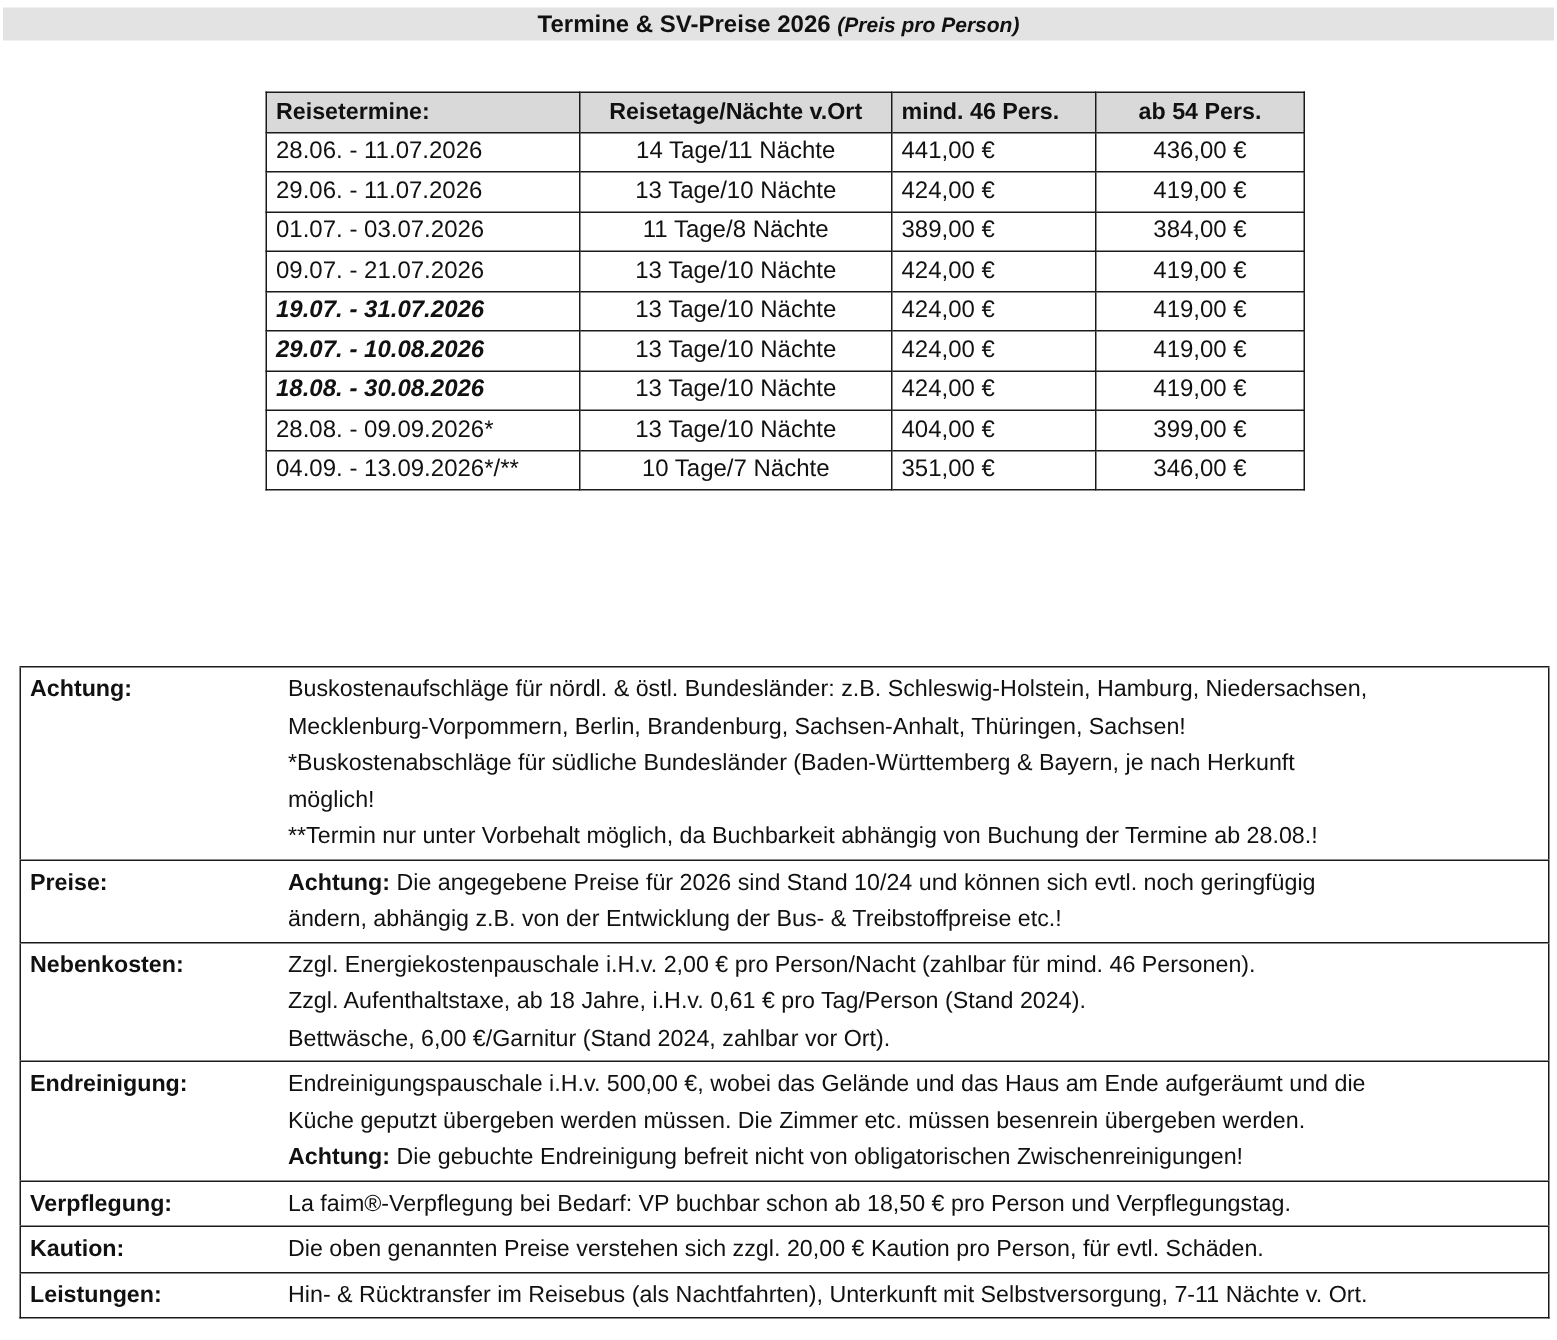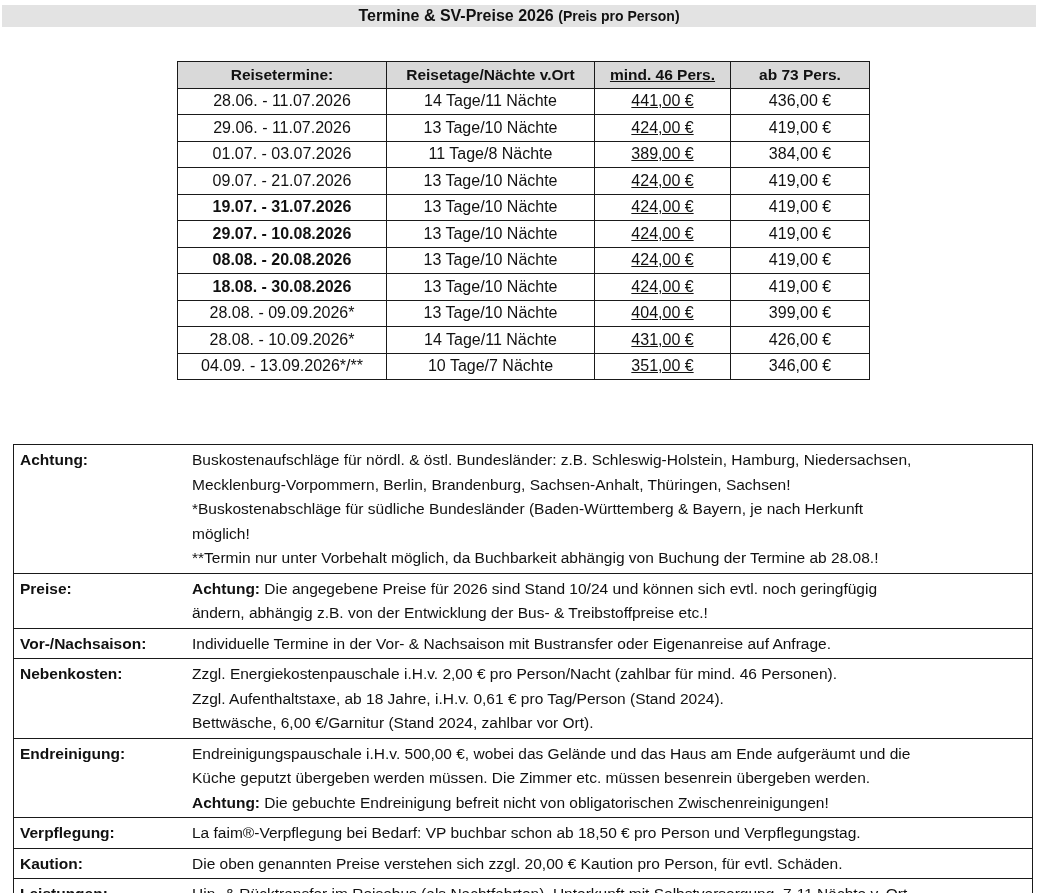--- a/index.html
+++ b/index.html
@@ -7,40 +7,40 @@
     width: 1038px; height: 893px; position: relative; overflow: hidden;
     font-family: "Liberation Sans", "DejaVu Sans", sans-serif;
     color: #111111;
   }
   .title-bar {
     position: absolute; left: 2px; top: 5px; width: 1034px; height: 22px;
     background: #e3e3e3;
     text-align: center; line-height: 22px;
     font-weight: bold; font-size: 16px;
   }
-  .title-bar .sub { font-size: 14px; }
+  .title-bar .sub { font-size: 14px; font-style: italic; }
 
   table.dates {
     position: absolute; left: 177px; top: 61px;
     border-collapse: collapse;
     font-size: 16px;
   }
   table.dates th, table.dates td {
     border: 1.5px solid #1a1a1a;
     height: 25.5px; padding: 0 6px;
     white-space: nowrap;
   }
   table.dates th {
     background: #d9d9d9; font-weight: bold; font-size: 15.5px;
   }
-  table.dates th.c0, table.dates td.c0 { width: 196px; text-align: center; margin-left: 28px; }
+  table.dates th.c0, table.dates td.c0 { width: 196px; text-align: left; margin-left: 28px; }
   table.dates th.c1, table.dates td.c1 { width: 195px; text-align: center; }
-  table.dates th.c2, table.dates td.c2 { width: 123px; text-align: center; text-decoration: underline; }
+  table.dates th.c2, table.dates td.c2 { width: 123px; text-align: left; }
   table.dates th.c3, table.dates td.c3 { width: 126px; text-align: center; }
-  table.dates td.bold { font-weight: bold; }
+  table.dates td.bold { font-weight: bold; font-style: italic; }
 
   table.info {
     position: absolute; left: 13px; top: 444px;
     width: 1020px;
     border-collapse: collapse;
     font-size: 15.5px;
     border: 1.5px solid #1a1a1a;
   }
   table.info td {
     border-top: 1.5px solid #1a1a1a;
@@ -60,21 +60,21 @@
   <span>Termine &amp; SV-Preise 2026</span>
   <span class="sub">(Preis pro Person)</span>
 </div>
 
 <table class="dates">
   <thead>
     <tr>
       <th class="c0">Reisetermine:</th>
       <th class="c1">Reisetage/Nächte v.Ort</th>
       <th class="c2">mind. 46 Pers.</th>
-      <th class="c3">ab 73 Pers.</th>
+      <th class="c3">ab 54 Pers.</th>
     </tr>
   </thead>
   <tbody id="dates-body">
       <tr>
         <td class="c0">28.06. - 11.07.2026</td>
         <td class="c1">14 Tage/11 Nächte</td>
         <td class="c2">441,00 €</td>
         <td class="c3">436,00 €</td>
       </tr>
       <tr>
@@ -101,42 +101,30 @@
         <td class="c2">424,00 €</td>
         <td class="c3">419,00 €</td>
       </tr>
       <tr>
         <td class="c0 bold">29.07. - 10.08.2026</td>
         <td class="c1">13 Tage/10 Nächte</td>
         <td class="c2">424,00 €</td>
         <td class="c3">419,00 €</td>
       </tr>
       <tr>
-        <td class="c0 bold">08.08. - 20.08.2026</td>
-        <td class="c1">13 Tage/10 Nächte</td>
-        <td class="c2">424,00 €</td>
-        <td class="c3">419,00 €</td>
-      </tr>
-      <tr>
         <td class="c0 bold">18.08. - 30.08.2026</td>
         <td class="c1">13 Tage/10 Nächte</td>
         <td class="c2">424,00 €</td>
         <td class="c3">419,00 €</td>
       </tr>
       <tr>
         <td class="c0">28.08. - 09.09.2026*</td>
         <td class="c1">13 Tage/10 Nächte</td>
         <td class="c2">404,00 €</td>
         <td class="c3">399,00 €</td>
-      </tr>
-      <tr>
-        <td class="c0">28.08. - 10.09.2026*</td>
-        <td class="c1">14 Tage/11 Nächte</td>
-        <td class="c2">431,00 €</td>
-        <td class="c3">426,00 €</td>
       </tr>
       <tr>
         <td class="c0">04.09. - 13.09.2026*/**</td>
         <td class="c1">10 Tage/7 Nächte</td>
         <td class="c2">351,00 €</td>
         <td class="c3">346,00 €</td>
       </tr>
     </tbody>
 </table>
 
@@ -150,26 +138,20 @@
           <span class="line"><span>*Buskostenabschläge für südliche Bundesländer (Baden-Württemberg &amp; Bayern, je nach Herkunft</span></span>
           <span class="line"><span>möglich!</span></span>
           <span class="line"><span>**Termin nur unter Vorbehalt möglich, da Buchbarkeit abhängig von Buchung der Termine ab 28.08.!</span></span>
         </td>
       </tr>
       <tr>
         <td class="label">Preise:</td>
         <td class="text">
           <span class="line"><b>Achtung:</b><span> Die angegebene Preise für 2026 sind Stand 10/24 und können sich evtl. noch geringfügig</span></span>
           <span class="line"><span>ändern, abhängig z.B. von der Entwicklung der Bus- &amp; Treibstoffpreise etc.!</span></span>
-        </td>
-      </tr>
-      <tr>
-        <td class="label">Vor-/Nachsaison:</td>
-        <td class="text">
-          <span class="line"><span>Individuelle Termine in der Vor- &amp; Nachsaison mit Bustransfer oder Eigenanreise auf Anfrage.</span></span>
         </td>
       </tr>
       <tr>
         <td class="label">Nebenkosten:</td>
         <td class="text">
           <span class="line"><span>Zzgl. Energiekostenpauschale i.H.v. 2,00 € pro Person/Nacht (zahlbar für mind. 46 Personen).</span></span>
           <span class="line"><span>Zzgl. Aufenthaltstaxe, ab 18 Jahre, i.H.v. 0,61 € pro Tag/Person (Stand 2024).</span></span>
           <span class="line"><span>Bettwäsche, 6,00 €/Garnitur (Stand 2024, zahlbar vor Ort).</span></span>
         </td>
       </tr>

